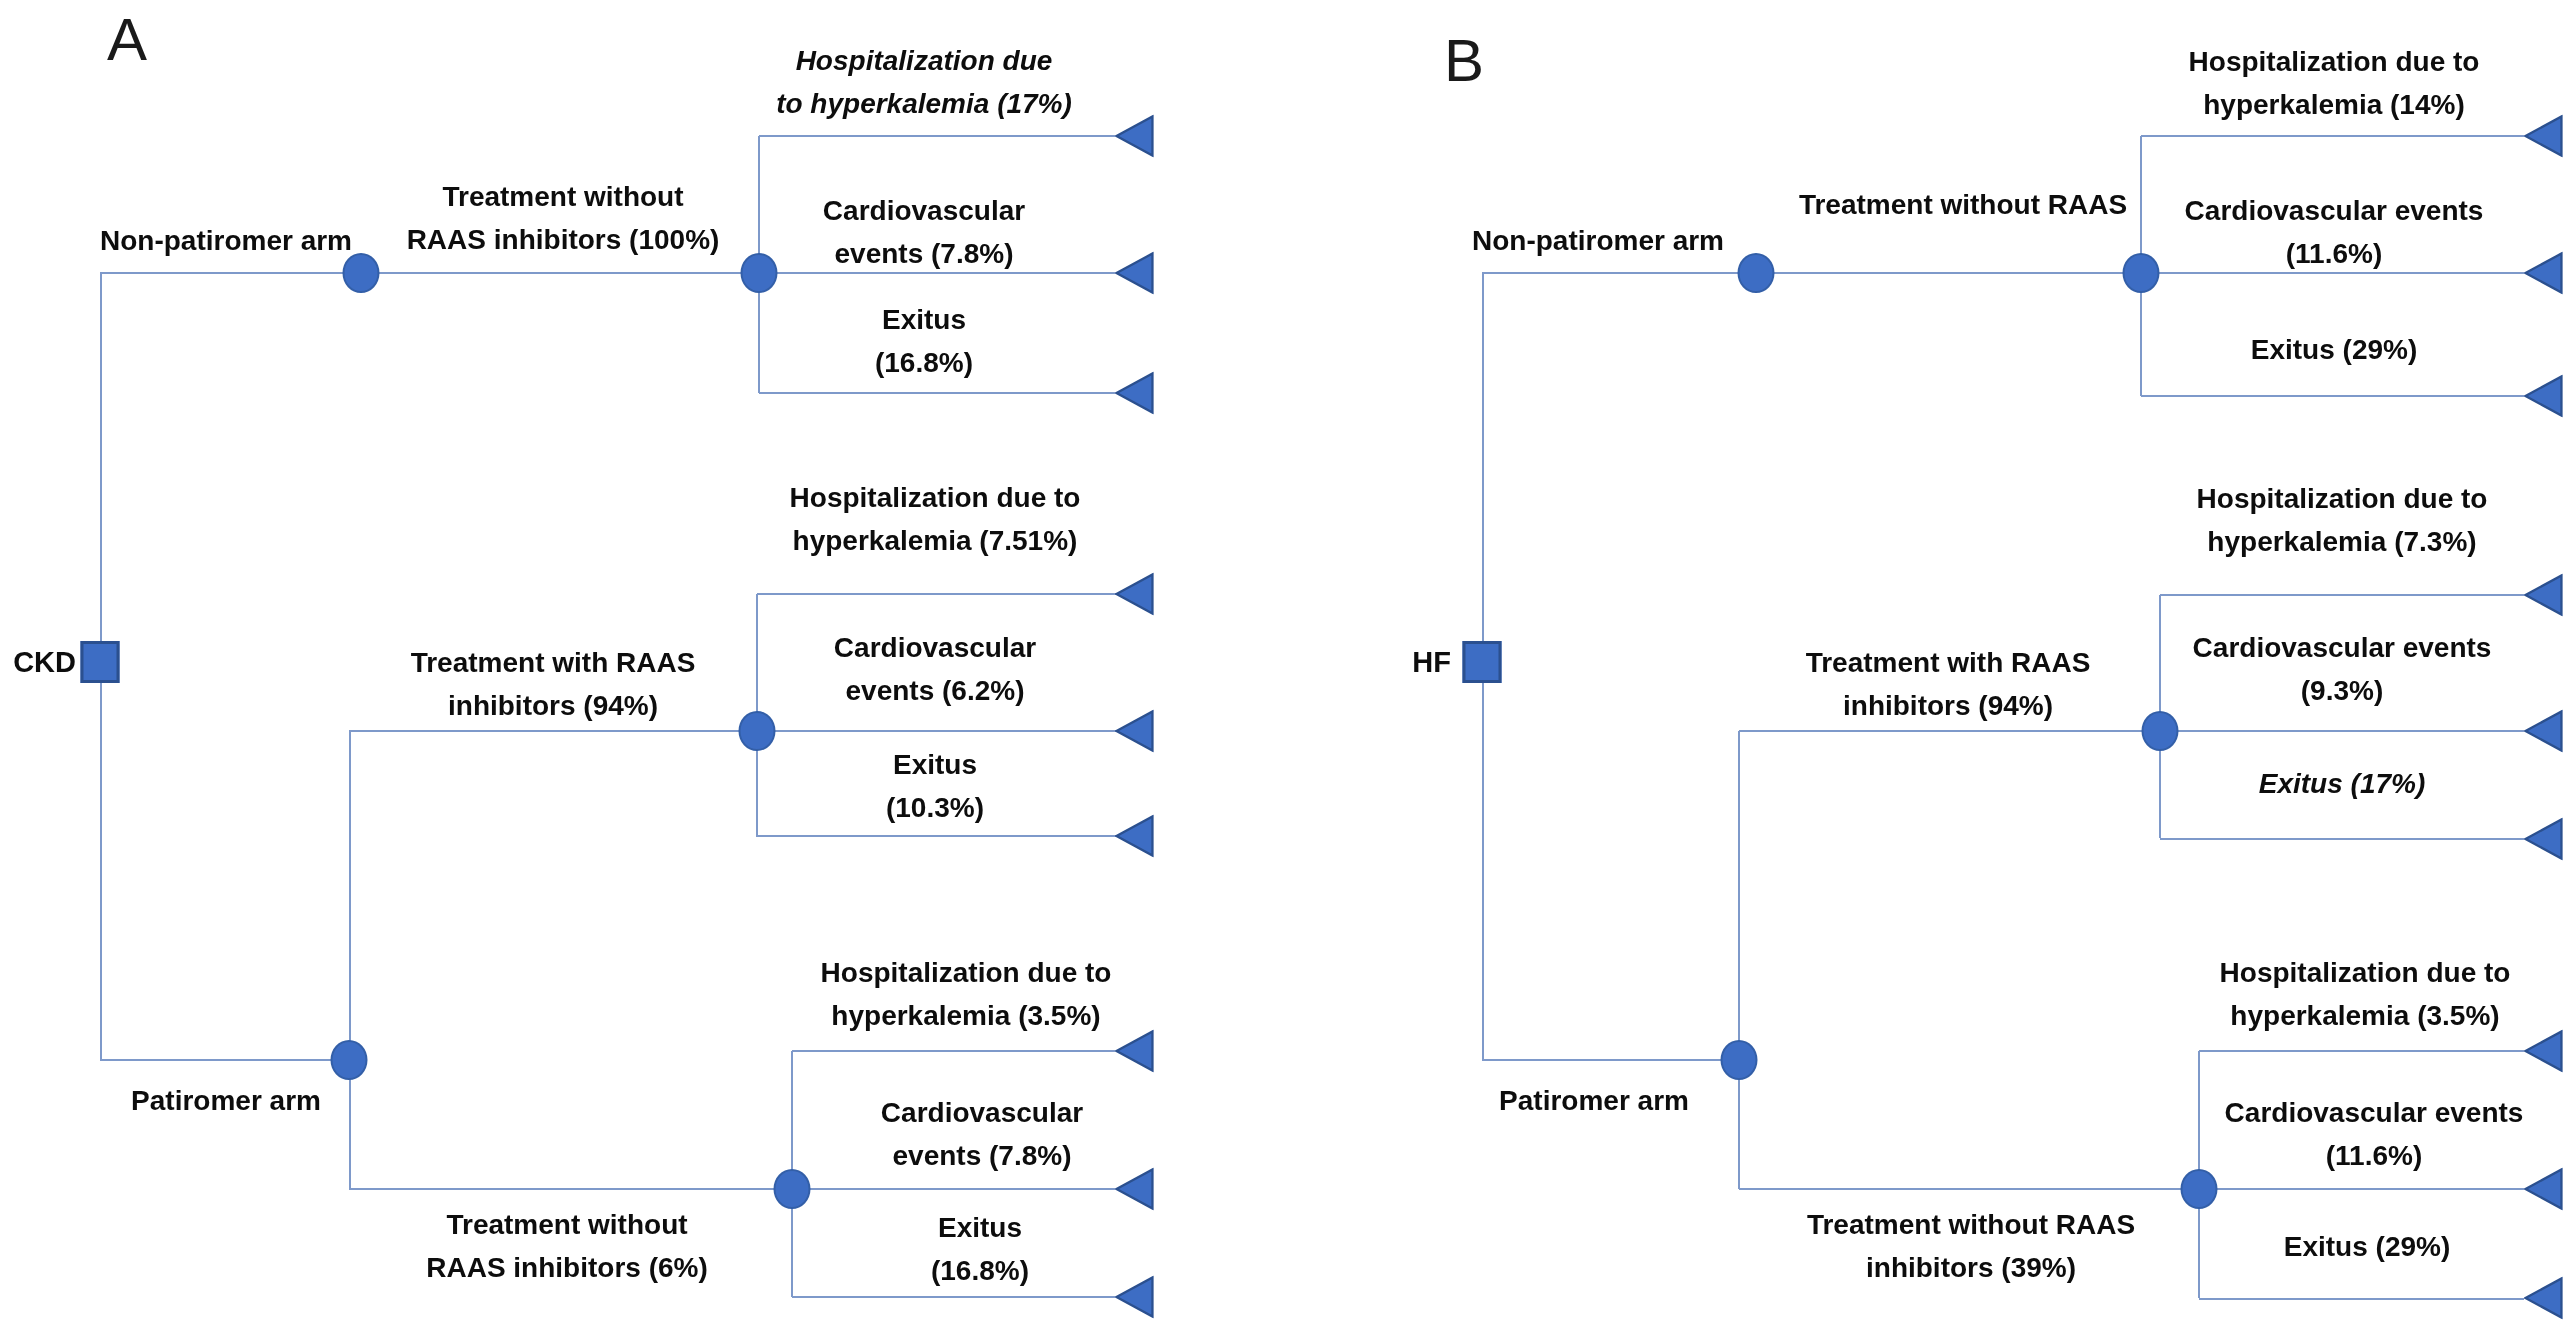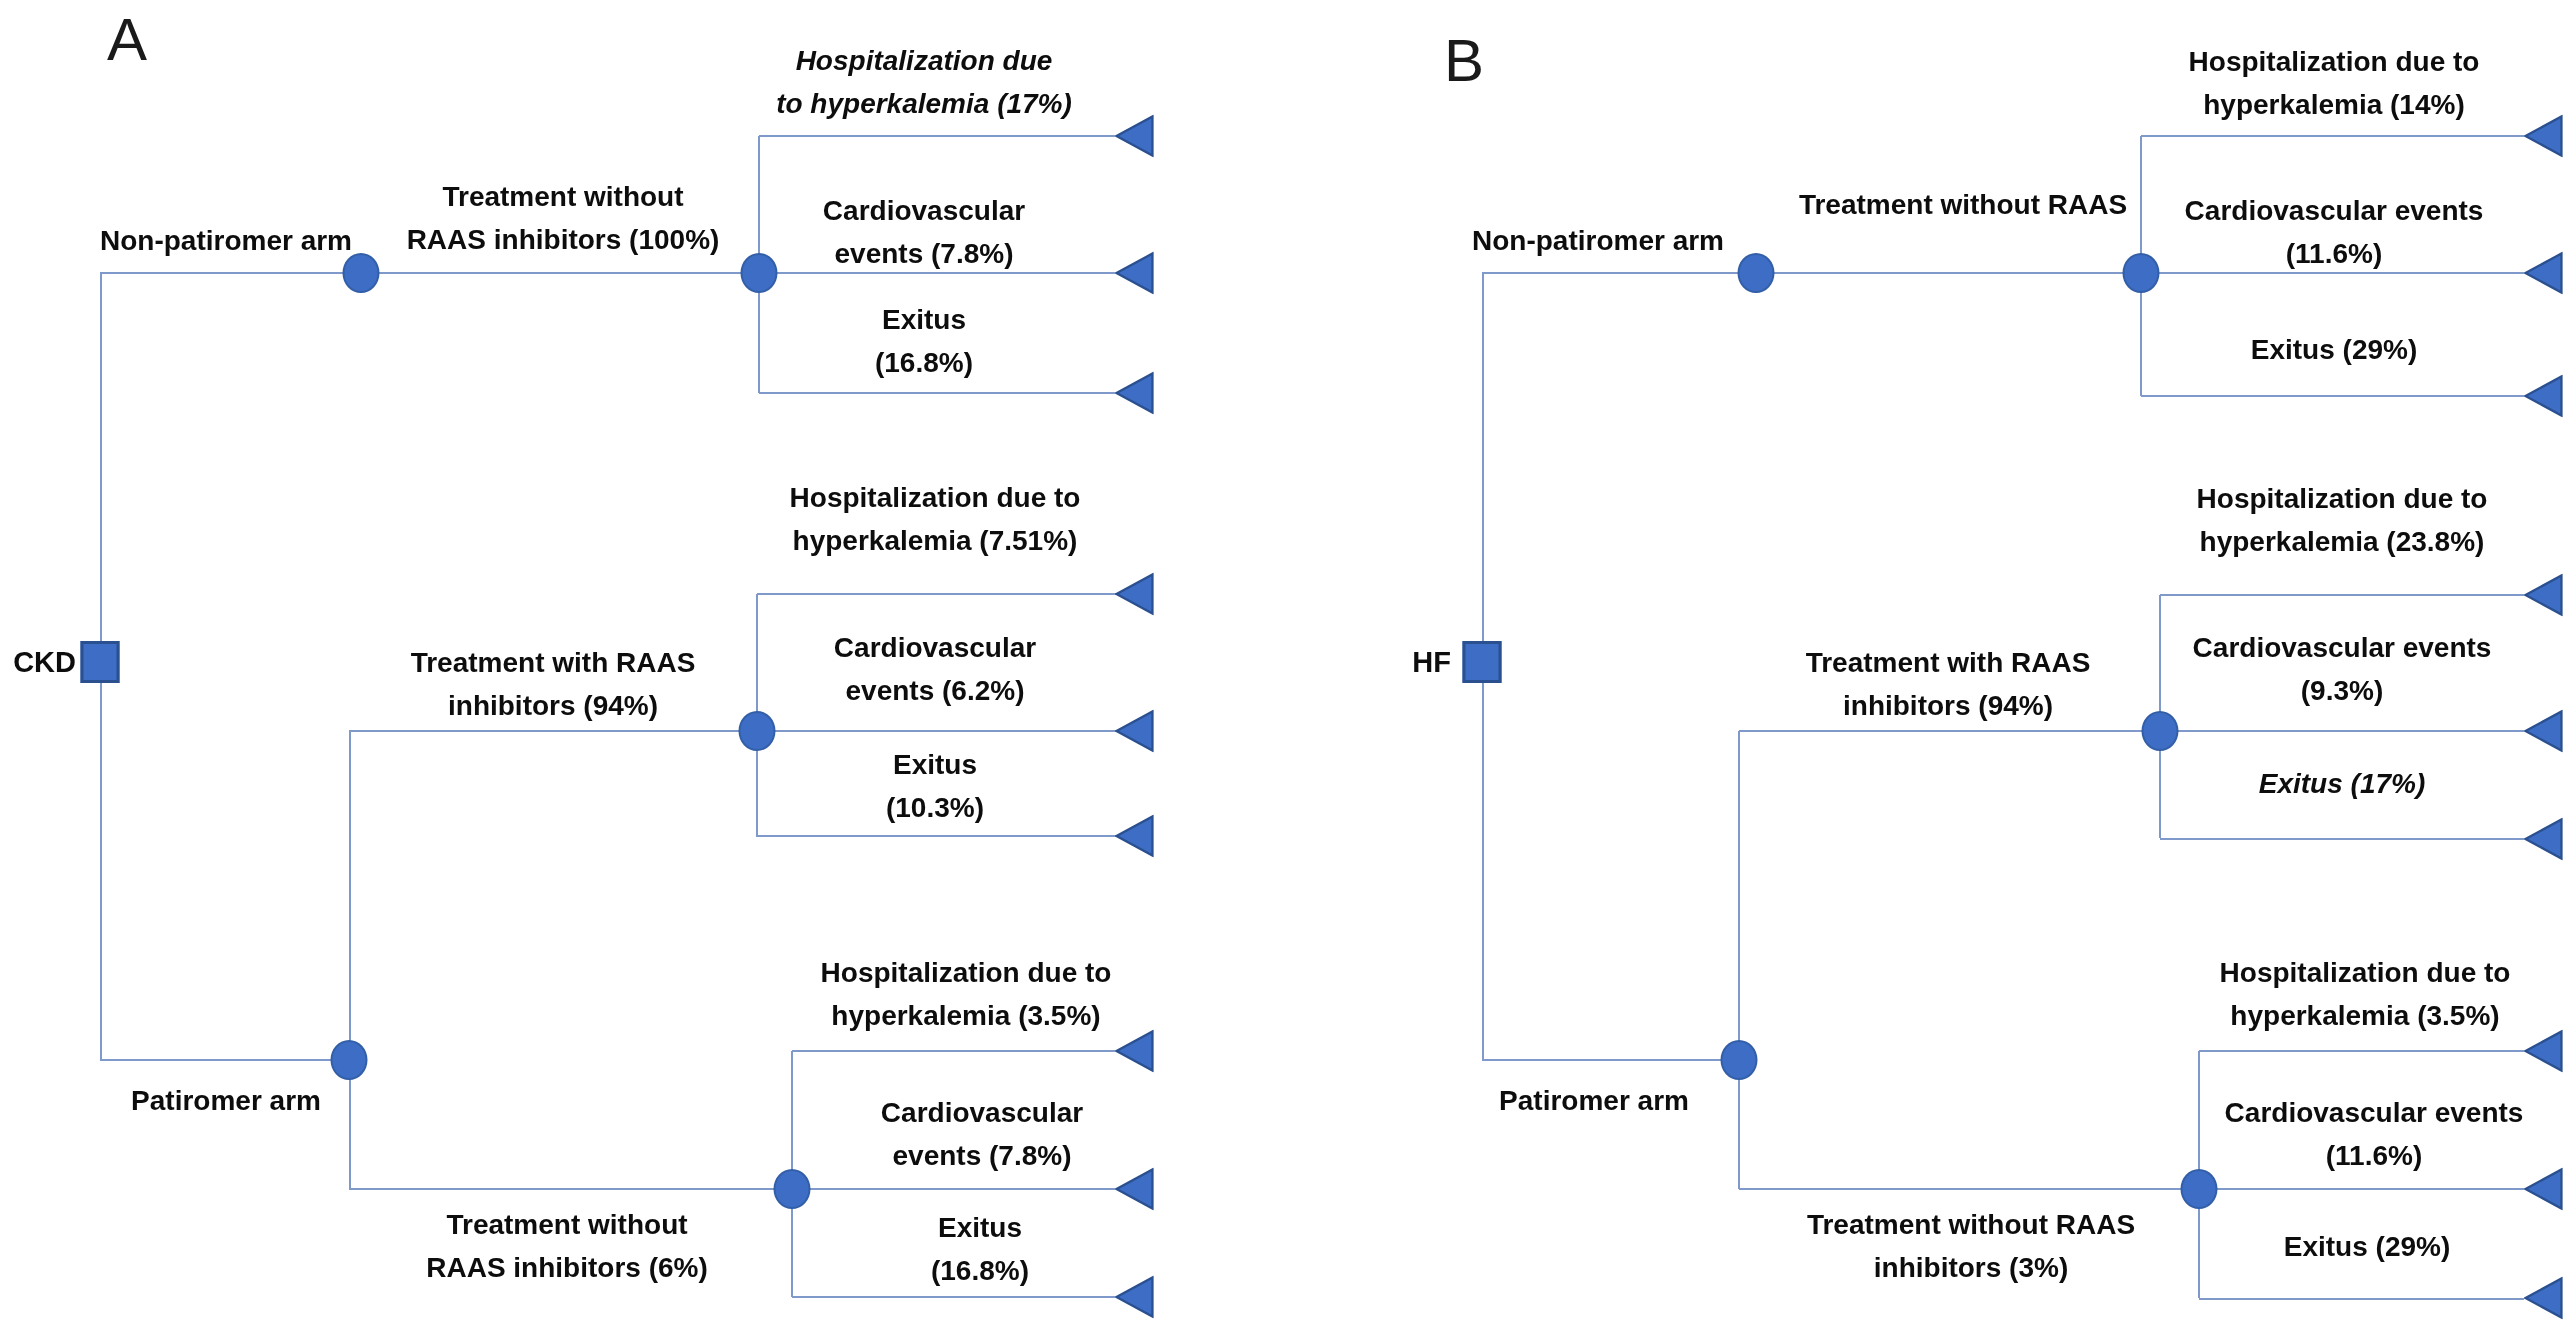--- a/index.html
+++ b/index.html
@@ -215,31 +215,31 @@
       <div>Cardiovascular events</div>
       <div>(11.6%)</div>
     </div>
     <div class="lbl" style="left:2334px;top:328px;">Exitus (29%)</div>
     <div class="lbl" style="left:1948px;top:641px;">
       <div>Treatment with RAAS</div>
       <div>inhibitors (94%)</div>
     </div>
     <div class="lbl" style="left:2342px;top:477px;">
       <div>Hospitalization due to</div>
-      <div>hyperkalemia (23.8%)</div>
+      <div>hyperkalemia (7.3%)</div>
     </div>
     <div class="lbl" style="left:2342px;top:626px;">
       <div>Cardiovascular events</div>
       <div>(9.3%)</div>
     </div>
     <div class="lbl" style="left:2342px;top:762px;font-style:italic;">Exitus (17%)</div>
     <div class="lbl" style="left:1594px;top:1079px;">Patiromer arm</div>
     <div class="lbl" style="left:1971px;top:1203px;">
       <div>Treatment without RAAS</div>
-      <div>inhibitors (3%)</div>
+      <div>inhibitors (39%)</div>
     </div>
     <div class="lbl" style="left:2365px;top:951px;">
       <div>Hospitalization due to</div>
       <div>hyperkalemia (3.5%)</div>
     </div>
     <div class="lbl" style="left:2374px;top:1091px;">
       <div>Cardiovascular events</div>
       <div>(11.6%)</div>
     </div>
     <div class="lbl" style="left:2367px;top:1225px;">Exitus (29%)</div>

